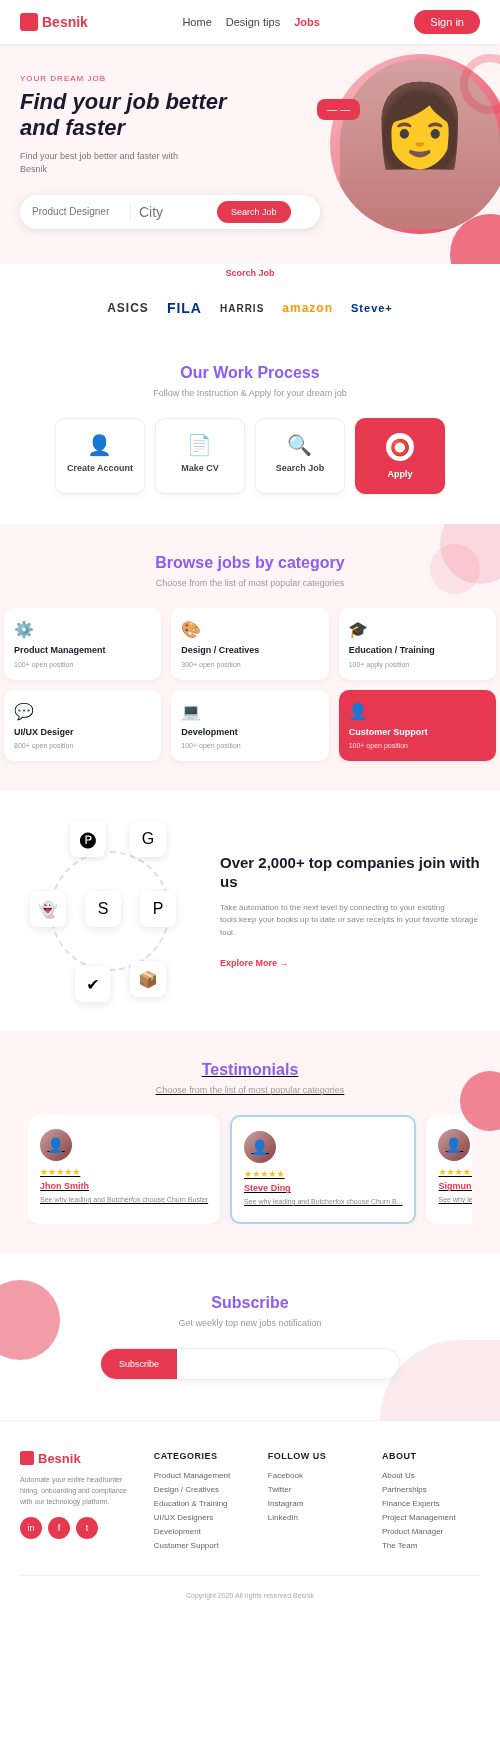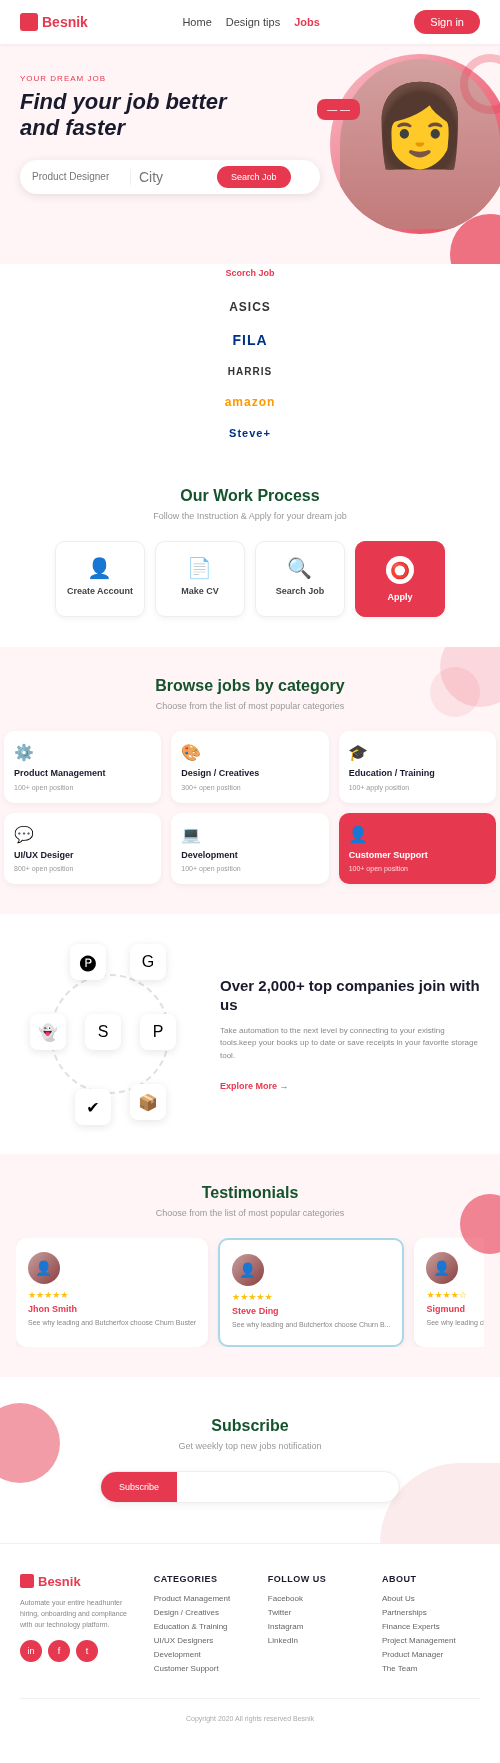--- a/index.html
+++ b/index.html
@@ -96,32 +96,31 @@
     .search-bar .btn-search {
       background: #e63950; color: #fff; border: none; border-radius: 20px;
       padding: 6px 14px; font-size: 9px; cursor: pointer; white-space: nowrap;
     }
 
     
     .brands {
       display: flex; justify-content: center; align-items: center;
       gap: 18px; padding: 18px 20px; background: #fff;
       flex-wrap: wrap;
-      flex-direction: column;
     }
     .brand-logo { font-size: 12px; font-weight: 800; color: #333; letter-spacing: 1px; }
     .brand-logo.asics { color: #333; }
     .brand-logo.fila { color: #003087; font-size: 14px; }
     .brand-logo.harris { color: #333; font-size: 10px; }
     .brand-logo.amazon { color: #f90; }
     .brand-logo.disney { color: #003087; font-size: 11px; }
 
     
     .section { padding: 30px 20px; }
-    .section-title { text-align: center; font-size: 16px; font-weight: 700; color: #14532d; margin-bottom: 6px; }
+    .section-title { text-align: center; font-size: 16px; font-weight: 700; color: #8b5cf6; margin-bottom: 6px; }
     .section-sub { text-align: center; font-size: 9px; color: #999; margin-bottom: 20px; }
 
     .process-steps {
       display: flex; gap: 10px; justify-content: center; align-items: stretch;
       flex-wrap: wrap;
     }
     .process-step {
       background: #fff;
       border: 1px solid #eee;
       border-radius: 10px;
@@ -204,22 +203,22 @@
       font-size: 16px;
     }
     .companies-text { flex: 1; }
     .companies-text h2 { font-size: 15px; font-weight: 800; color: #1a1a2e; line-height: 1.3; margin-bottom: 10px; }
     .companies-text p { font-size: 8px; color: #888; line-height: 1.6; margin-bottom: 12px; }
     .explore-more { font-size: 9px; color: #e63950; font-weight: 600; cursor: pointer; }
 
     
     .testimonials-section {
       background: #fff5f6;
-      padding: 30px 16px;
-      position: relative; overflow: hidden;
+      padding: 30px 28px;
+      position: relative; overflow: hidden; text-decoration: underline;
     }
     .testimonials-section .pink-blob-right {
       position: absolute; right: -20px; top: 40px;
       width: 60px; height: 60px;
       background: #e63950; border-radius: 50%; opacity: 0.6;
     }
     .testimonials-row {
       display: flex; gap: 10px; overflow-x: hidden;
       margin-top: 10px;
     }
@@ -324,20 +323,21 @@
     <a>Home</a>
     <a>Design tips</a>
     <a class="active">Jobs</a>
   </div>
   <button class="btn-signin">Sign in</button>
 </nav>
 
 <section class="hero">
   <div class="hero-tag">YOUR DREAM JOB</div>
   <h1 class="hero-title">Find your job better and faster</h1>
+  <p class="hero-sub">Find your best job better and faster with Besnik</p>
 
   <div class="hero-img-circle">
     <div class="hero-person"></div>
   </div>
   <div class="hero-decoration-1"></div>
   <div class="hero-red-blob"></div>
   <div class="hero-chat-bubble">
     <span>— —</span>
   </div>
 

